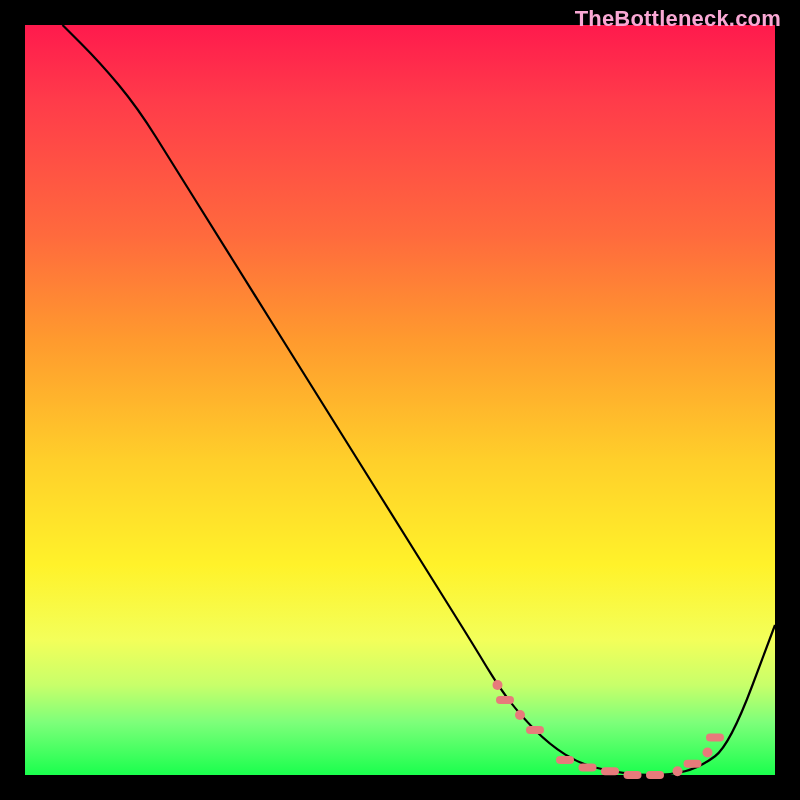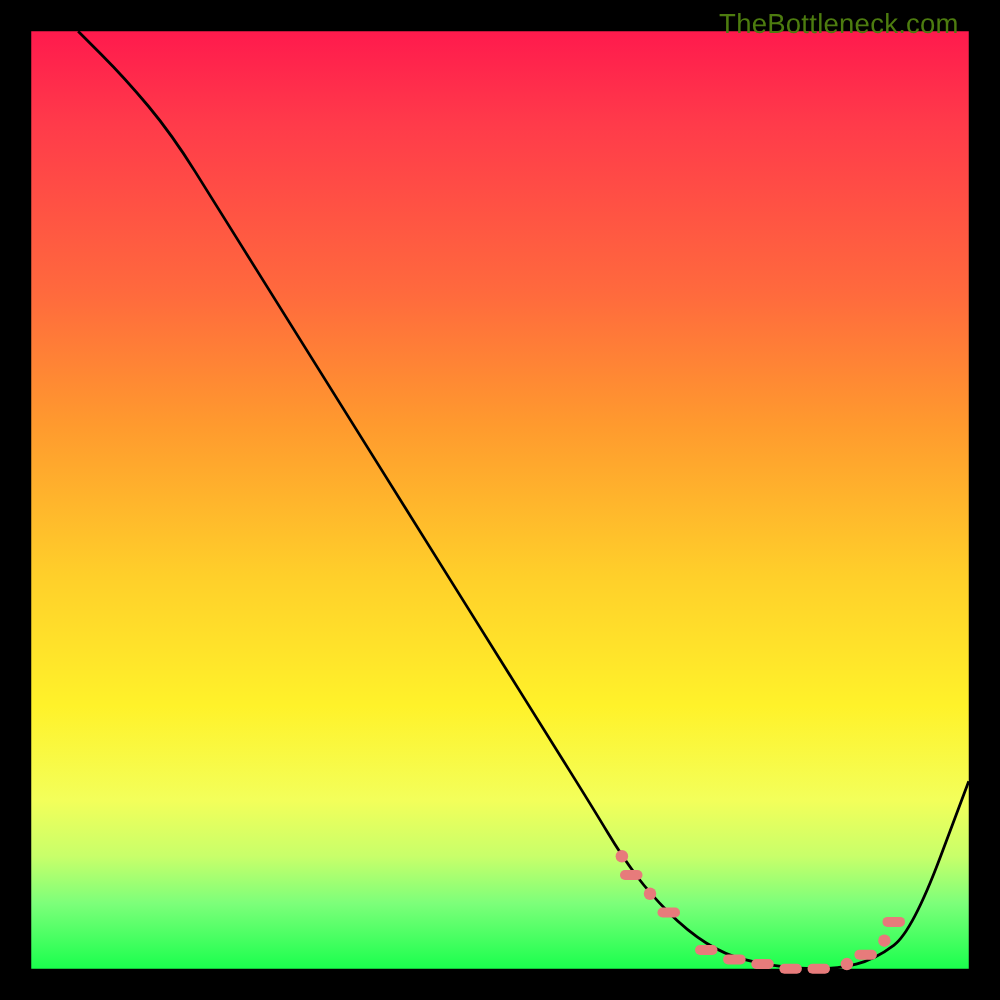--- a/index.html
+++ b/index.html
@@ -36,24 +36,24 @@
       #fff22a 72%,
       #f3ff5a 82%,
       #c8ff6a 88%,
       #7dff7a 93%,
       #1aff4d 100%
     );
   }
   .watermark {
     position: absolute;
     top: 6px;
-    right: 33px;
-    color: #4d7c0f;
+    right: 19px;
+    color: #f9a8d4;
     font-size: 22px;
-    font-weight: 400;
+    font-weight: 700;
     letter-spacing: 0.2px;
   }
   svg.curve {
     position: absolute;
     left: 0;
     top: 0;
     width: 750px;
     height: 750px;
     overflow: visible;
   }

